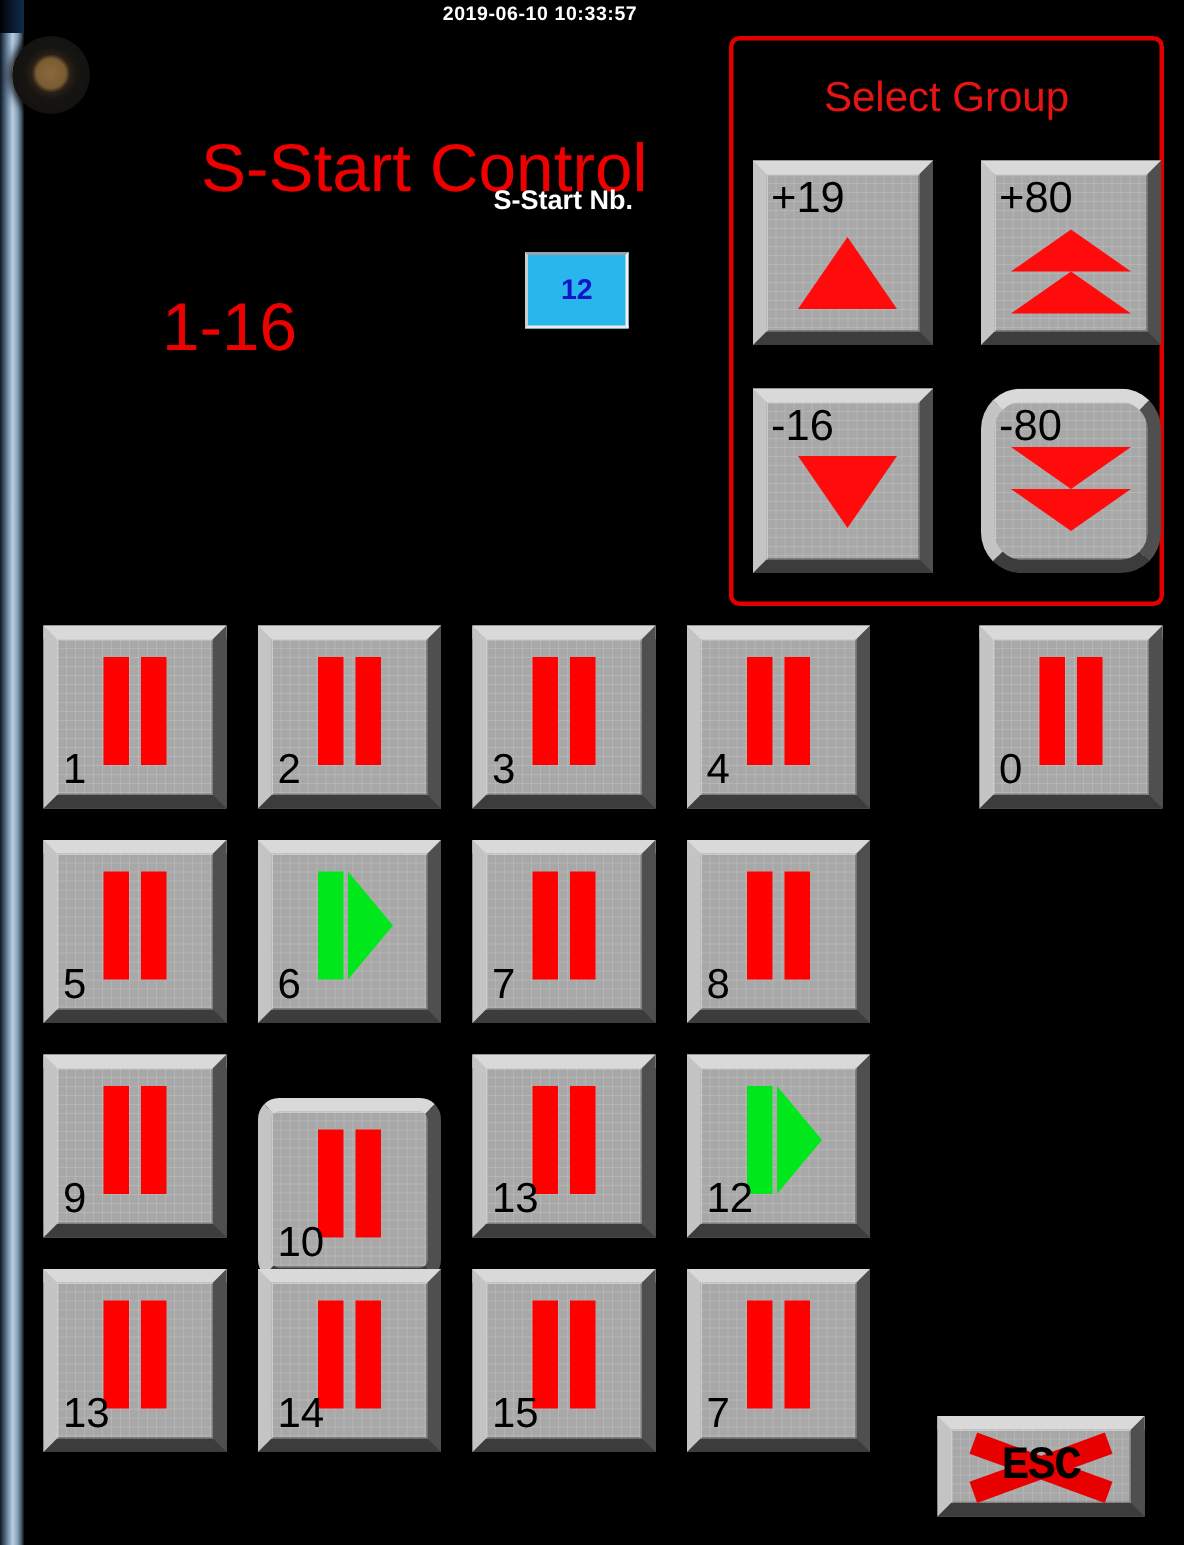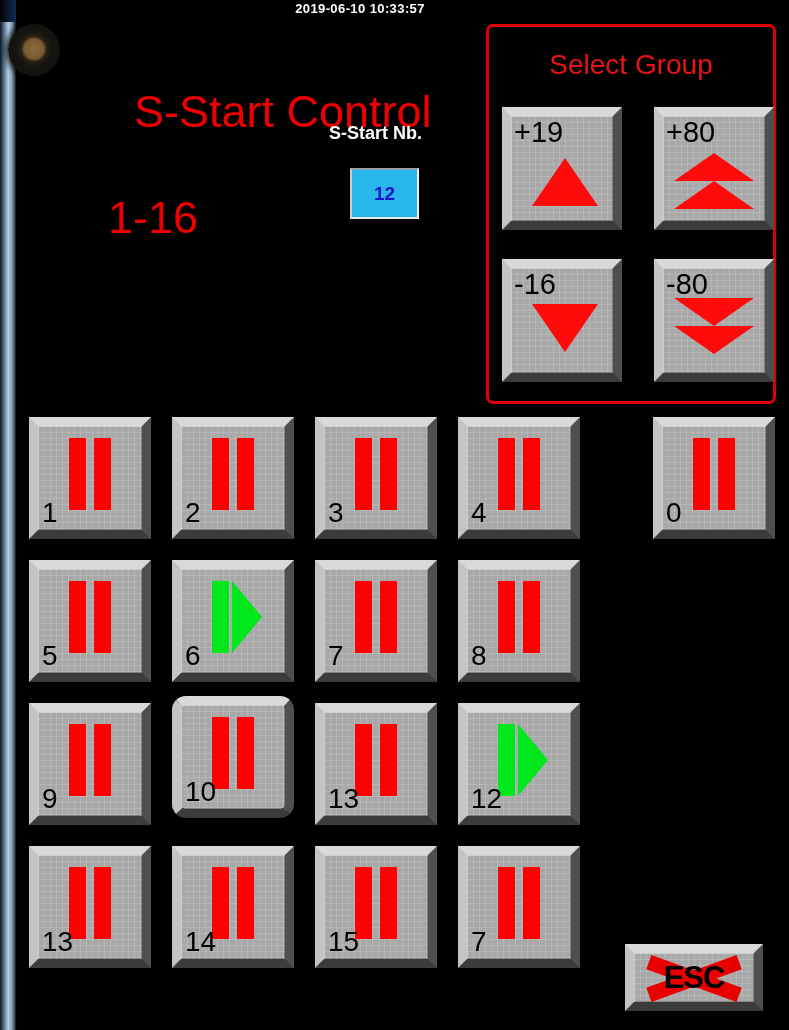--- a/index.html
+++ b/index.html
@@ -234,20 +234,21 @@
     border-bottom: 36px solid transparent;
     border-left: 30px solid #00e81b;
   }
 
   
   #esc-btn {
     width: 138px;
     height: 67px;
     left: 609px;
     top: 944px;
+    font-family: Liberation Mono, monospace;
   }
   #esc-inner {
     position: absolute;
     left: 0; top: 0; right: 0; bottom: 0;
     display: flex;
     align-items: center;
     justify-content: center;
   }
   #esc-cross {
     position: absolute;
@@ -306,21 +307,21 @@
       <span class="grp-label">+80</span>
       <span class="tri-up-flat" style="left:11px; top:37px;"></span>
       <span class="tri-up-flat" style="left:11px; top:65px;"></span>
     </div>
 
     <div class="btn3d grp-btn" style="left:13px; top:232px;">
       <span class="grp-label">-16</span>
       <span class="tri-dn" style="left:21px; top:36px;"></span>
     </div>
 
-    <div class="btn3d grp-btn" style="left:165px; top:232px;">
+    <div class="btn3d grp-btn" style="left:165px; top:232px;border-radius:27px;">
       <span class="grp-label">-80</span>
       <span class="tri-dn-flat" style="left:11px; top:30px;"></span>
       <span class="tri-dn-flat" style="left:11px; top:58px;"></span>
     </div>
   </div>
 
   <div id="grid-layer">
       <div class="btn3d cell state-stopped" style="left: 13px; top: 417px;">
         <div class="ico">
           <span class="bar bar-a"></span>
@@ -384,21 +385,21 @@
         </div>
         <span class="cell-num">8</span>
       </div>
       <div class="btn3d cell state-stopped" style="left: 13px; top: 703px;">
         <div class="ico">
           <span class="bar bar-a"></span>
           <span class="bar bar-b"></span>
         </div>
         <span class="cell-num">9</span>
       </div>
-      <div class="btn3d cell state-stopped" style="left: 156px; top: 696px; border-radius: 14px;">
+      <div class="btn3d cell state-stopped" style="left: 156px; top: 732px; border-radius: 14px;">
         <div class="ico">
           <span class="bar bar-a"></span>
           <span class="bar bar-b"></span>
         </div>
         <span class="cell-num">10</span>
       </div>
       <div class="btn3d cell state-stopped" style="left: 299px; top: 703px;">
         <div class="ico">
           <span class="bar bar-a"></span>
           <span class="bar bar-b"></span>

